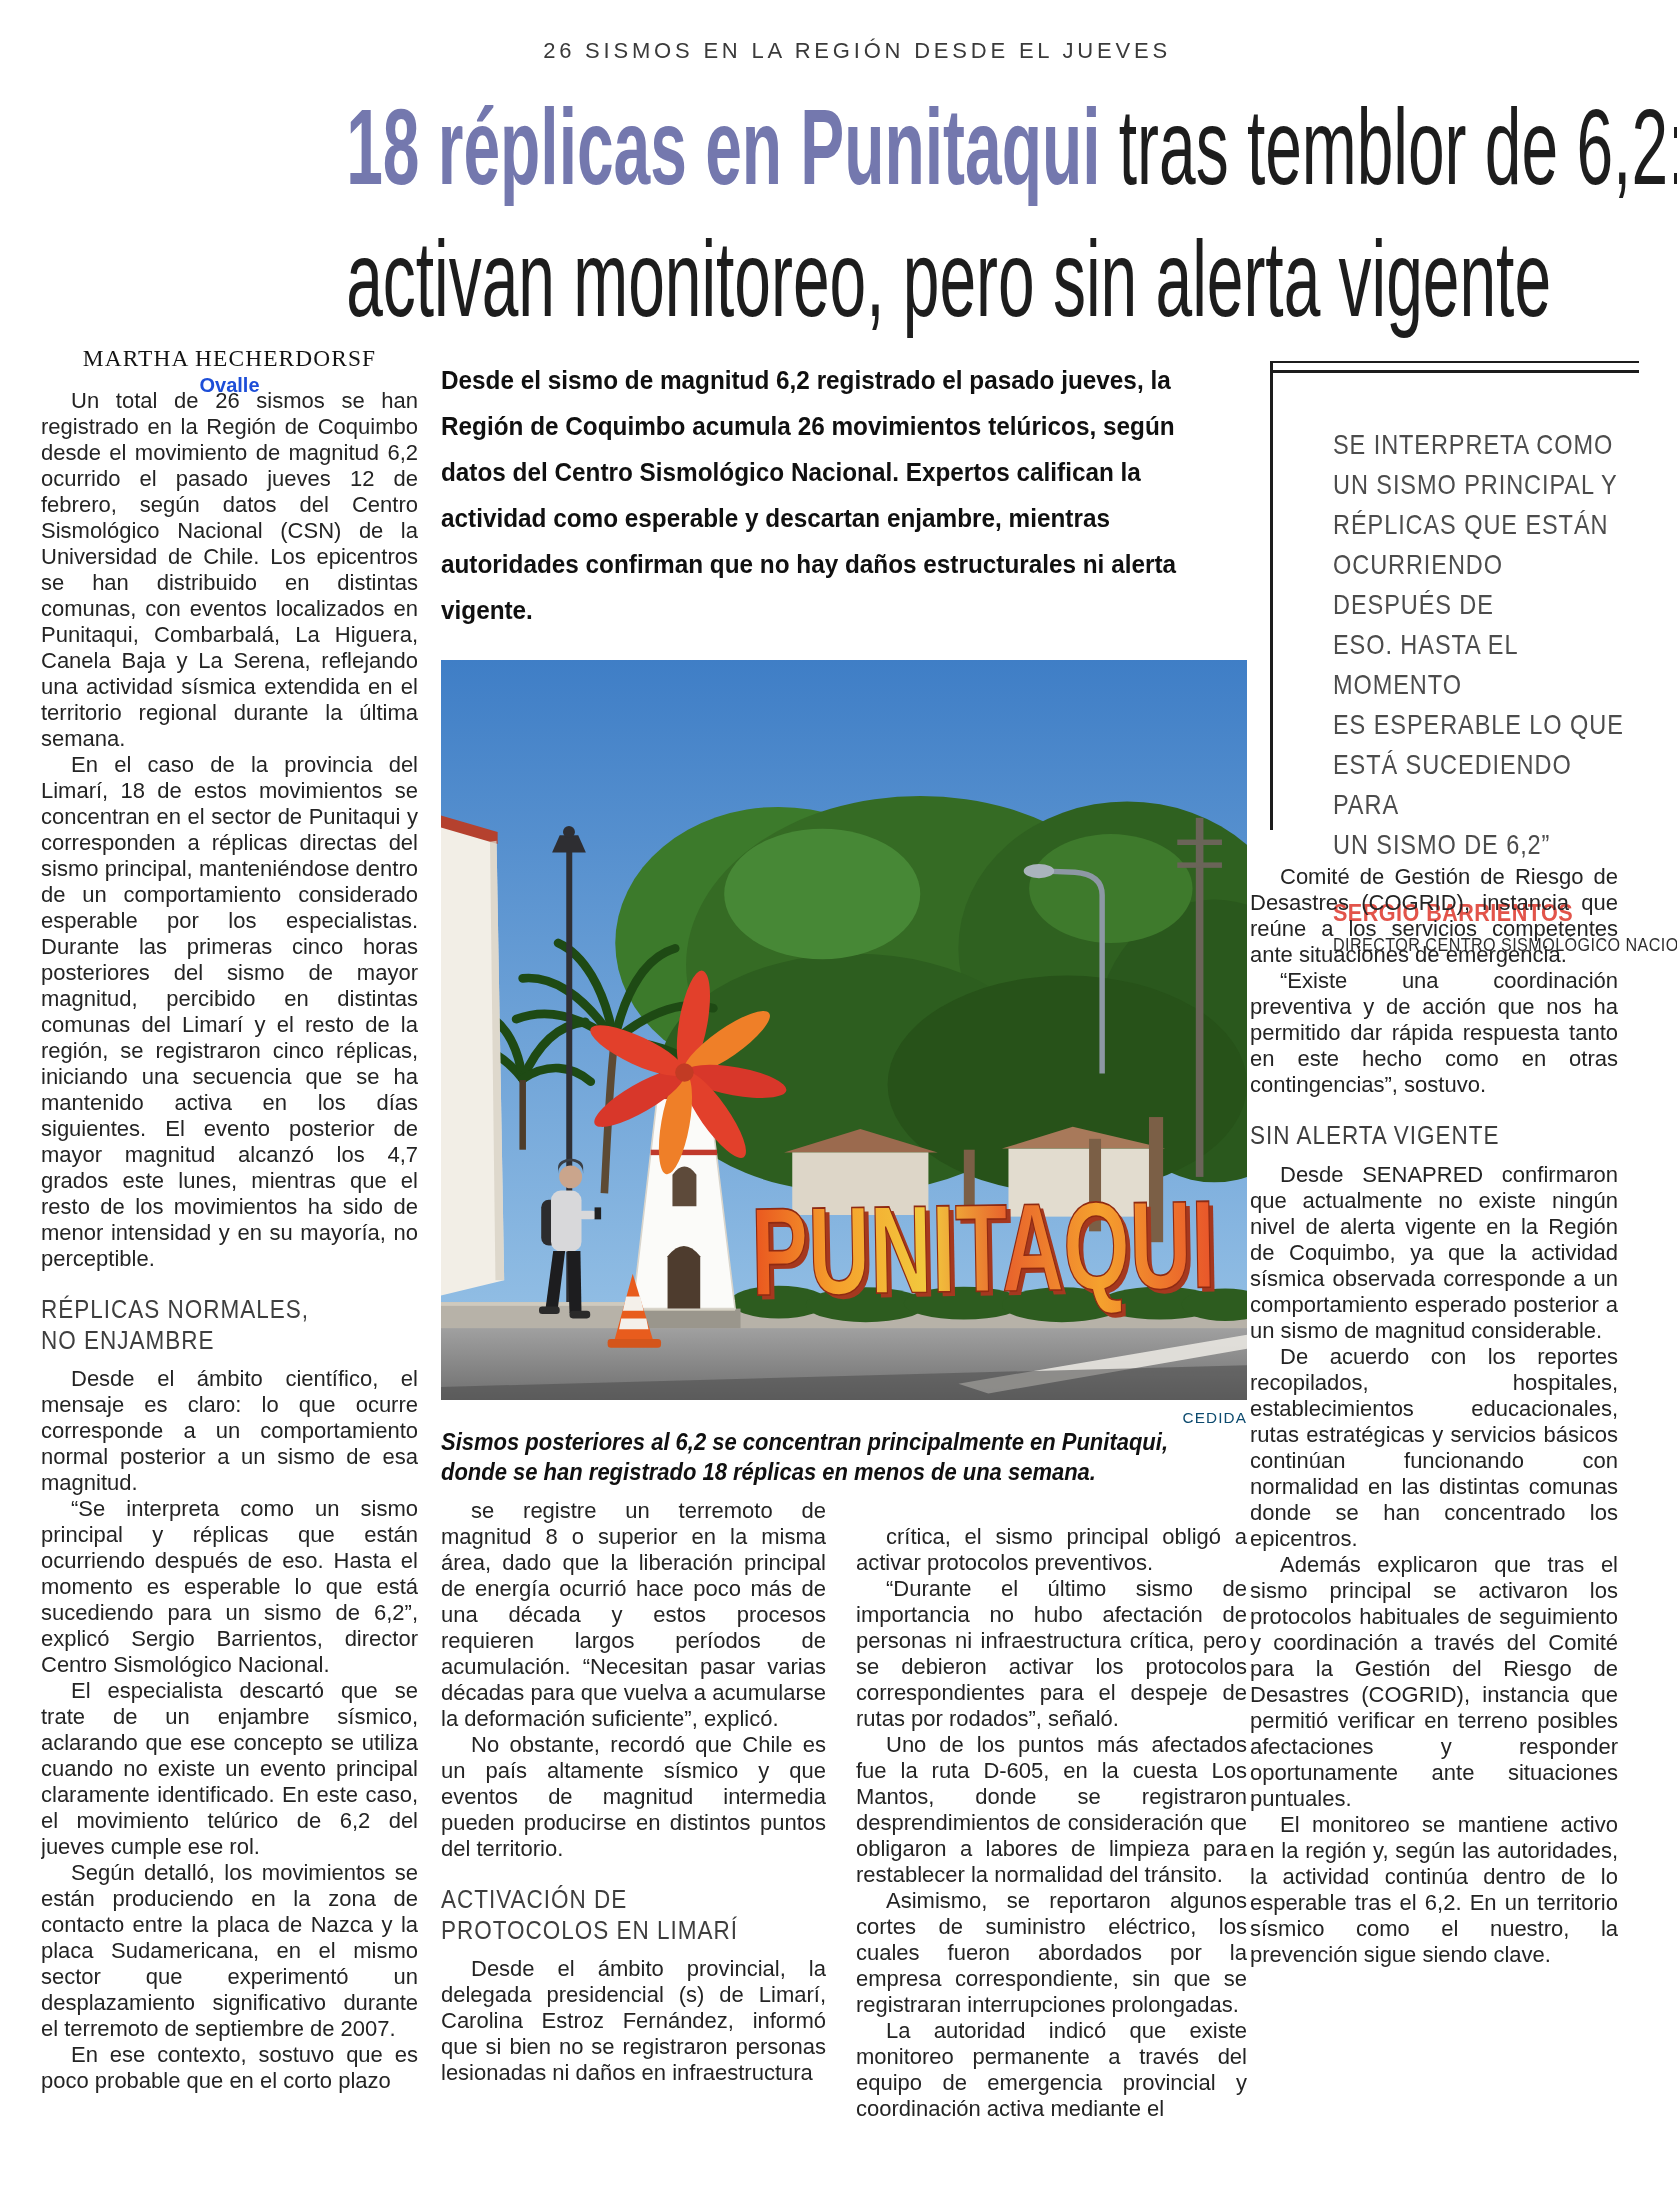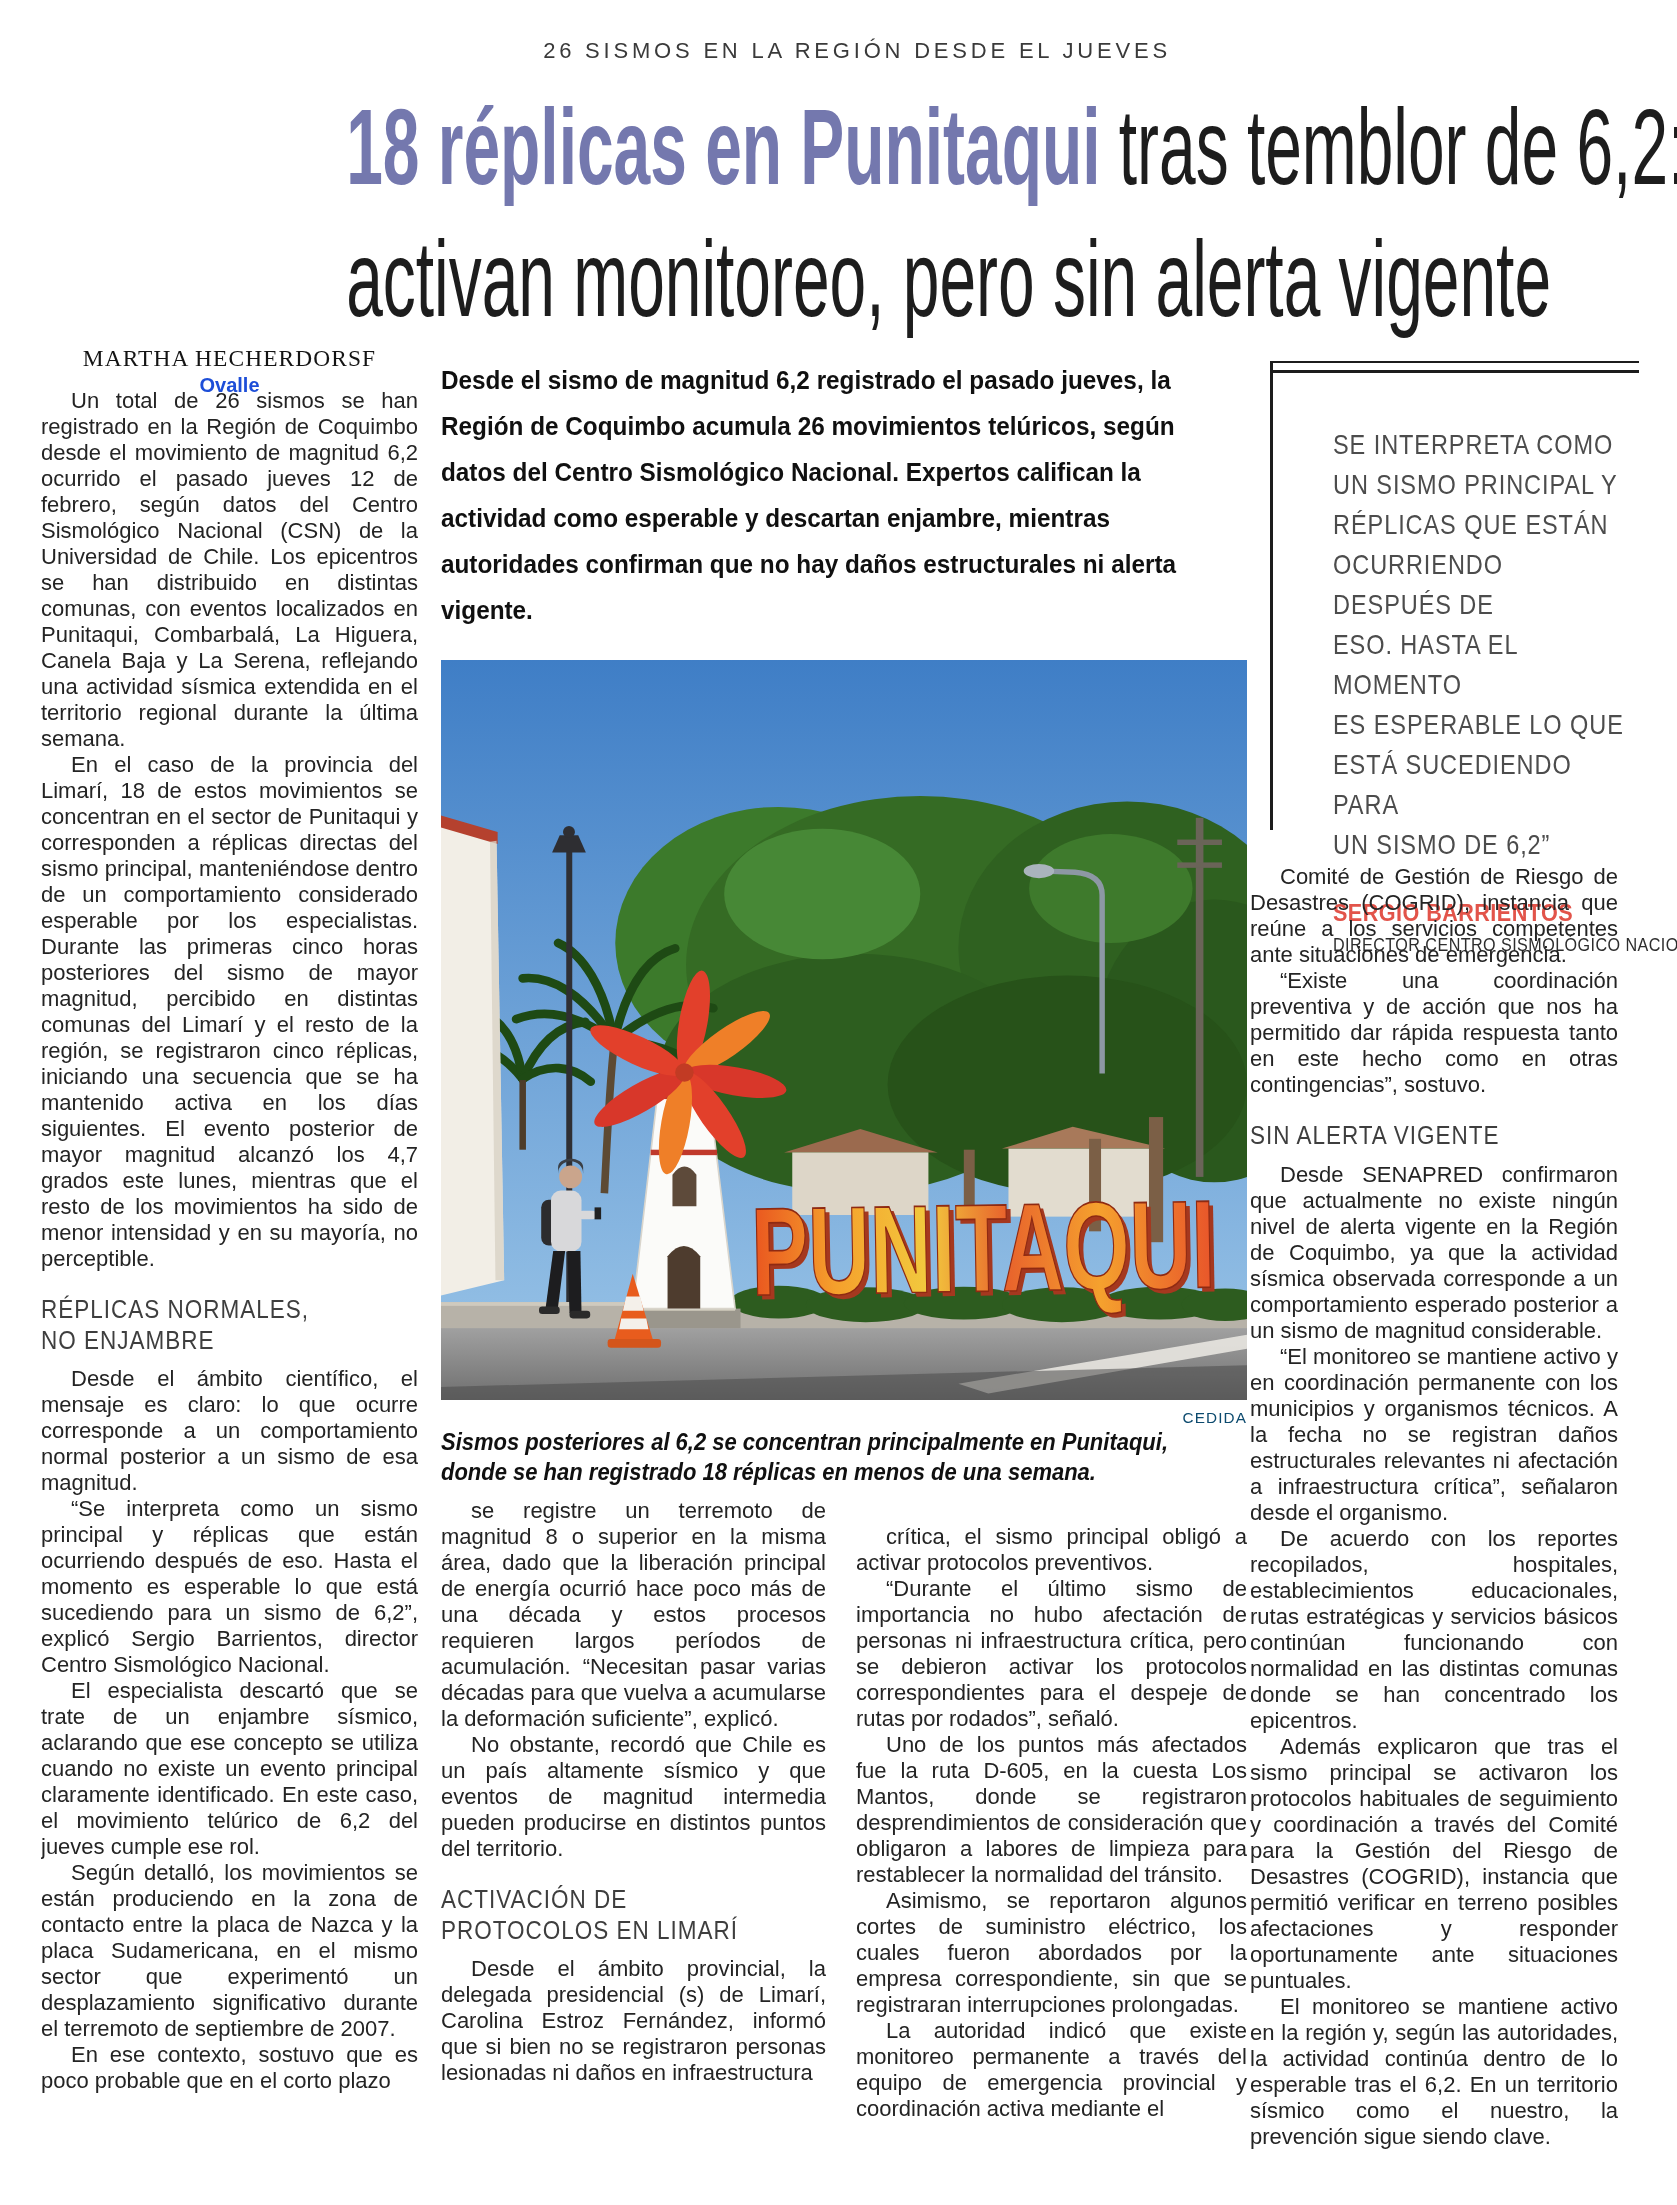--- a/index.html
+++ b/index.html
@@ -281,20 +281,19 @@
 UN SISMO DE 6,2”</div>
     <div class="quote-name">SERGIO BARRIENTOS</div>
     <div class="quote-role">DIRECTOR CENTRO SISMOLÓGICO NACIONAL</div>
   </div>
 
   <div class="col" id="col4-body">
       <p class="bp">Comité de Gestión de Riesgo de Desastres (COGRID), instancia que reúne a los servicios competentes ante situaciones de emergencia.</p>
       <p class="bp">“Existe una coordinación preventiva y de acción que nos ha permitido dar rápida respuesta tanto en este hecho como en otras contingencias”, sostuvo.</p>
       <div class="sech">SIN ALERTA VIGENTE</div>
       <p class="bp">Desde SENAPRED confirmaron que actualmente no existe ningún nivel de alerta vigente en la Región de Coquimbo, ya que la actividad sísmica observada corresponde a un comportamiento esperado posterior a un sismo de magnitud considerable.</p>
-      <p class="bp">“El monitoreo se mantiene activo y en coordinación permanente con los municipios y organismos técnicos. A la fecha no se registran daños estructurales relevantes ni afectación a infraestructura crítica”, señalaron desde el organismo.</p>
       <p class="bp">De acuerdo con los reportes recopilados, hospitales, establecimientos educacionales, rutas estratégicas y servicios básicos continúan funcionando con normalidad en las distintas comunas donde se han concentrado los epicentros.</p>
       <p class="bp">Además explicaron que tras el sismo principal se activaron los protocolos habituales de seguimiento y coordinación a través del Comité para la Gestión del Riesgo de Desastres (COGRID), instancia que permitió verificar en terreno posibles afectaciones y responder oportunamente ante situaciones puntuales.</p>
       <p class="bp">El monitoreo se mantiene activo en la región y, según las autoridades, la actividad continúa dentro de lo esperable tras el 6,2. En un territorio sísmico como el nuestro, la prevención sigue siendo clave.</p>
     </div>
 
 </div>
 
 
 </body></html>

